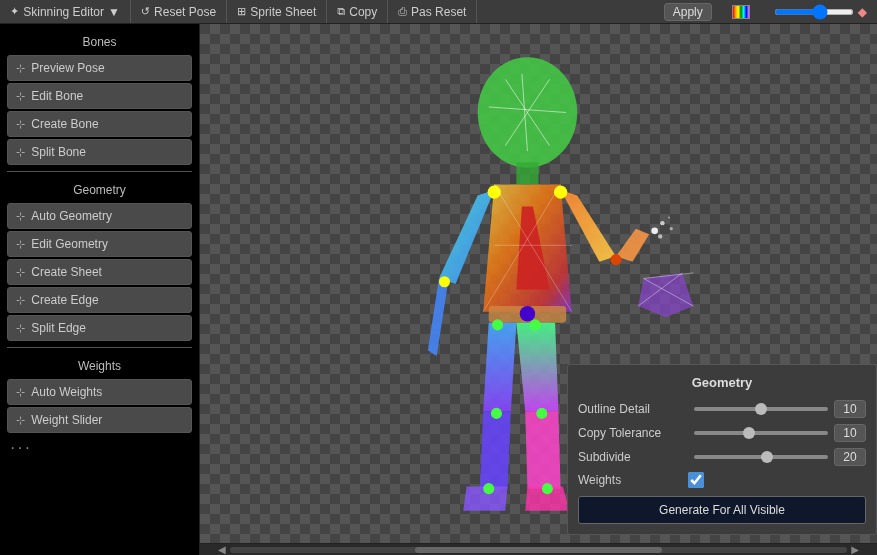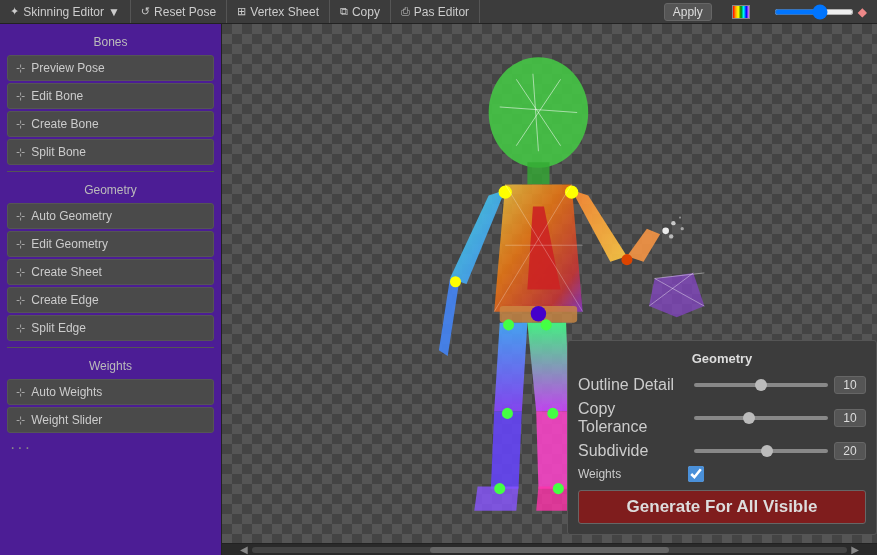--- a/index.html
+++ b/index.html
@@ -71,22 +71,22 @@
 
     
     .main-area {
       display: flex;
       flex: 1;
       overflow: hidden;
     }
 
     
     .left-panel {
-      width: 222px;
-      background: #4c1d95;
+      width: 200px;
+      background: #000000;
       border-right: 1px solid #222;
       flex-shrink: 0;
       overflow-y: auto;
       padding-bottom: 10px;
     }
     .section-header {
       text-align: center;
       padding: 5px 0 4px;
       font-size: 12px;
       color: #bbb;
@@ -168,21 +168,21 @@
       margin-bottom: 10px;
       font-weight: bold;
     }
     .geo-row {
       display: flex;
       align-items: center;
       margin-bottom: 6px;
     }
     .geo-label {
       width: 110px;
-      font-size: 16px;
+      font-size: 12px;
       color: #ccc;
     }
     .geo-slider {
       flex: 1;
       -webkit-appearance: none;
       height: 4px;
       background: #888;
       border-radius: 2px;
       cursor: pointer;
       margin: 0 6px;
@@ -216,28 +216,27 @@
       color: #ccc;
     }
     .geo-checkbox {
       width: 16px; height: 16px;
       cursor: pointer;
       accent-color: #4a90d9;
     }
     .gen-btn {
       width: 100%;
       padding: 6px;
-      background: #7f1d1d;
+      background: #0f172a;
       border: 1px solid #666;
       border-radius: 3px;
       color: #ddd;
-      font-size: 17px;
+      font-size: 12px;
       cursor: pointer;
       text-align: center;
-      font-weight: bold;
     }
 
     
     .scroll-bar-h {
       height: 12px;
       background: #2a2a2a;
       border-top: 1px solid #222;
       display: flex;
       align-items: center;
       padding: 0 14px;
@@ -272,29 +271,29 @@
     <span class="icon">✦</span>
     <span>Skinning Editor</span>
     <span style="margin-left:4px;">▼</span>
   </div>
   <div class="top-bar-item">
     <span class="icon">↺</span>
     <span>Reset Pose</span>
   </div>
   <div class="top-bar-item">
     <span class="icon">⊞</span>
-    <span>Vertex Sheet</span>
+    <span>Sprite Sheet</span>
   </div>
   <div class="top-bar-item">
     <span class="icon">⧉</span>
     <span>Copy</span>
   </div>
   <div class="top-bar-item">
     <span class="icon">⎙</span>
-    <span>Pas Editor</span>
+    <span>Pas Reset</span>
   </div>
   <div class="top-bar-right">
     <button class="apply-btn">Apply</button>
     <div class="color-swatch"></div>
     <div class="slider-control">
       <span style="color:#bbb;font-size:10px;"></span>
       <input type="range" min="0" max="100" value="60" style="width: 80px;">
       <span style="color:#e88;font-size:12px;">◆</span>
     </div>
   </div>

